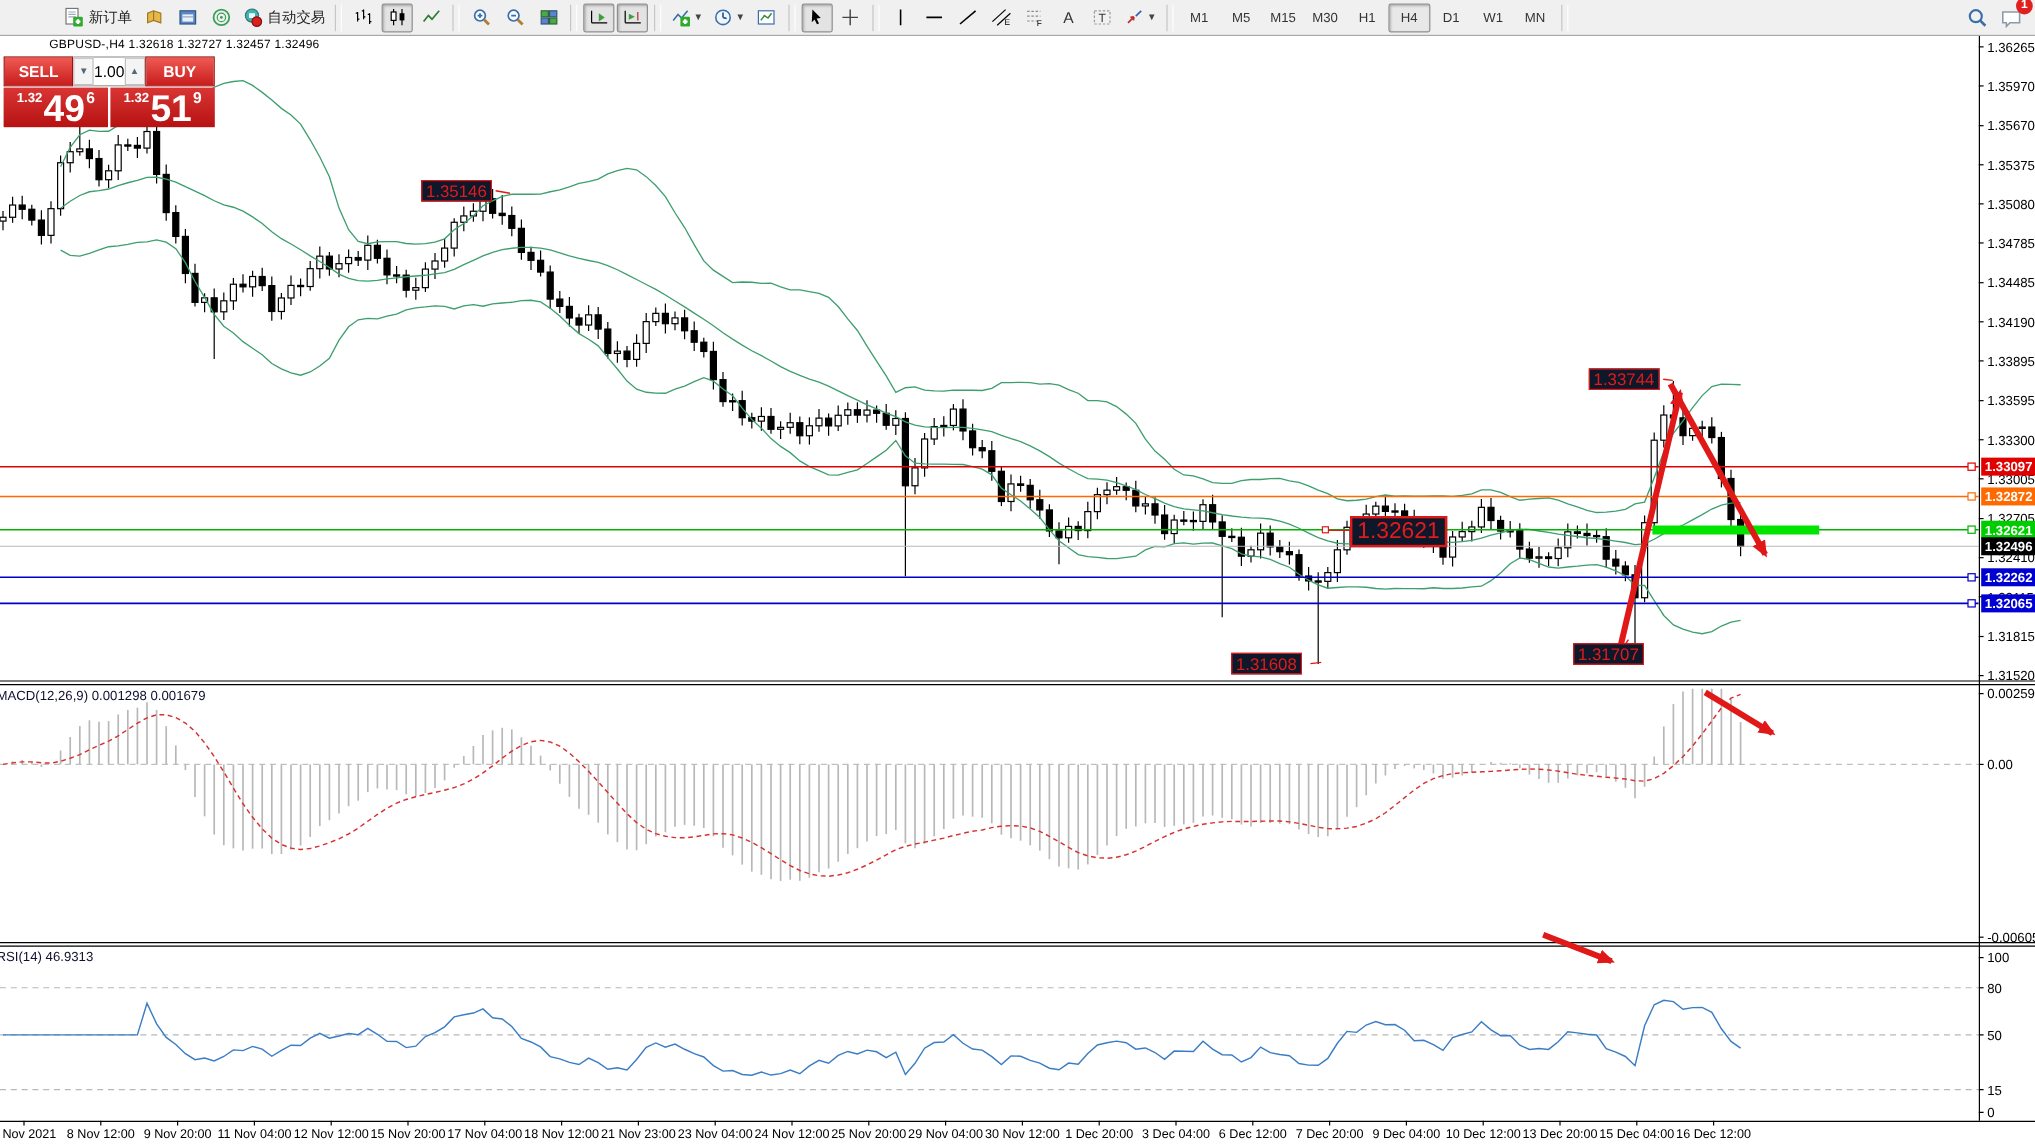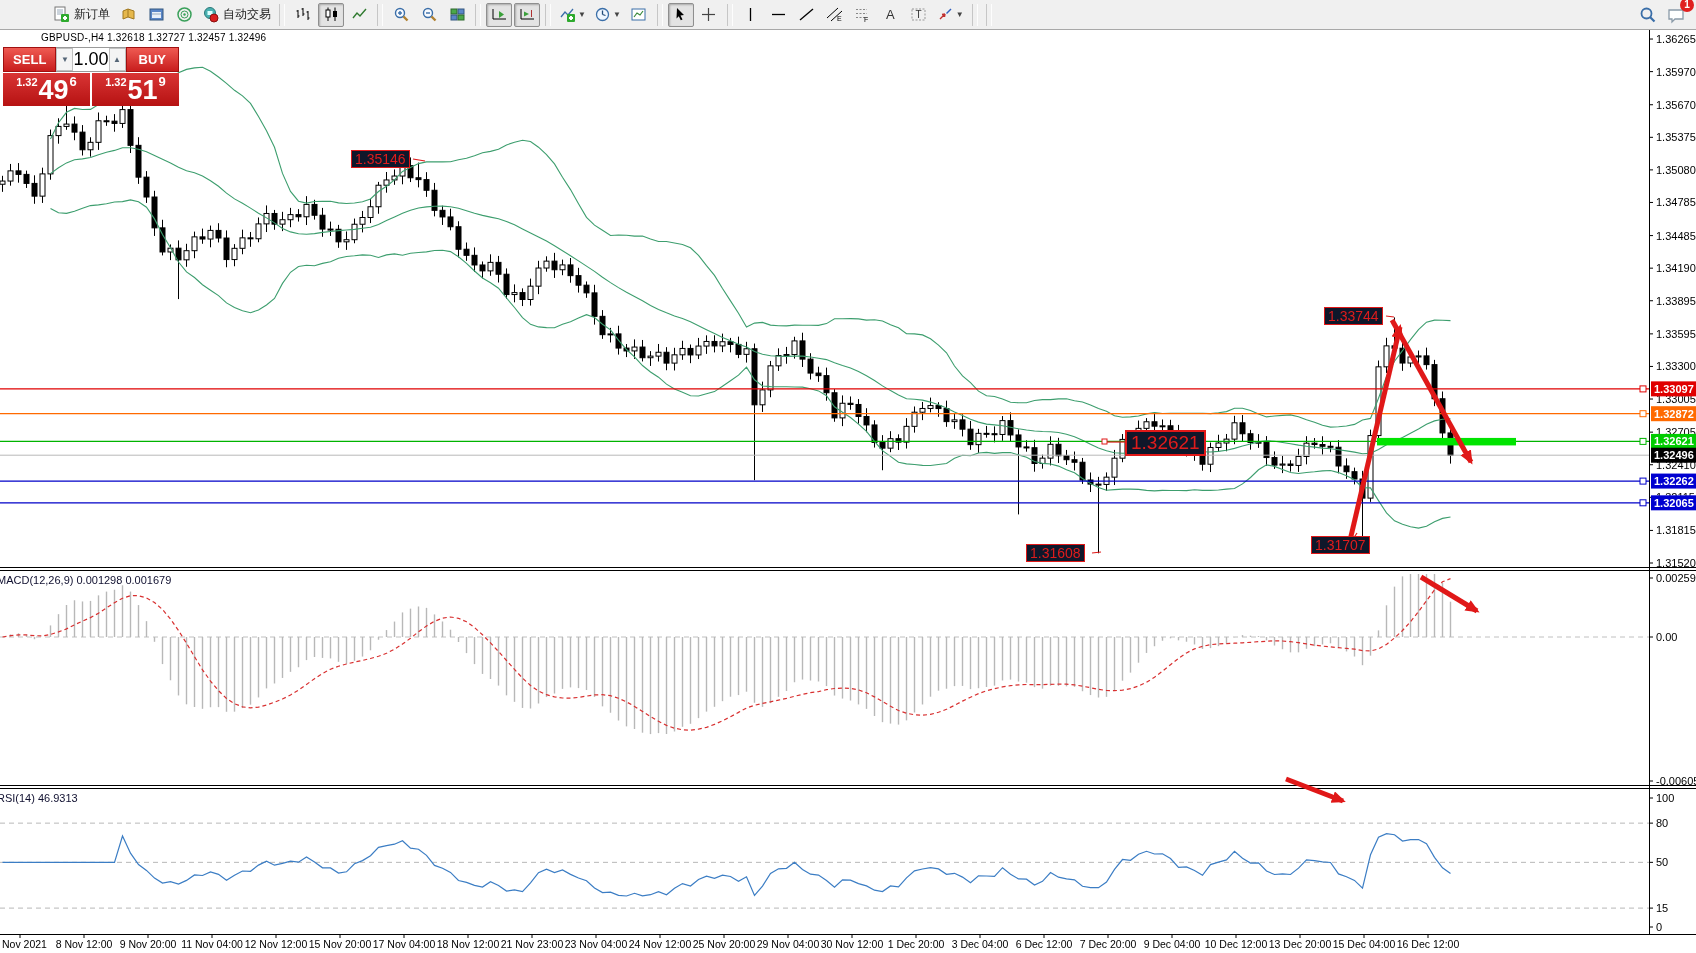--- a/index.html
+++ b/index.html
@@ -35,26 +35,26 @@
   #a31608{left:1026px;top:544px;}
   #a31707{left:1283px;top:536px;margin-left:28px;}
   
   #trade-panel{position:absolute;left:3px;top:47px;width:176px;z-index:7;font-family:"Liberation Sans",sans-serif;}
   #tp-row1{display:flex;height:25px;}
   .tp-btn{width:62px;color:#fff;font-weight:bold;font-size:13px;display:flex;align-items:center;justify-content:center;
           background:linear-gradient(#ef5a52,#c81d1d);border:1px solid #a01010;box-sizing:border-box;cursor:pointer;}
   #tp-vol{flex:1;display:flex;background:#fff;border:1px solid #9a9a9a;border-left:none;border-right:none;box-sizing:border-box;}
   .vol-arrow{width:17px;display:flex;align-items:center;justify-content:center;font-size:8px;color:#567;
              background:#f4f4f4;border:1px solid #c0c0c0;box-sizing:border-box;cursor:pointer;}
-  #vol-value{flex:1;display:flex;align-items:center;justify-content:center;font-size:18px;color:#000;}
+  #vol-value{flex:1;display:flex;align-items:center;justify-content:center;font-size:13px;color:#000;}
   #tp-row2{display:flex;height:33px;margin-top:1px;gap:2px;}
   .tp-price{flex:1;background:linear-gradient(#d93535,#b61212);color:#fff;display:flex;align-items:flex-end;
             justify-content:center;padding-bottom:2px;cursor:pointer;}
   .tp-small{font-size:11px;font-weight:bold;margin-bottom:16px;}
-  .tp-big{font-size:27px;font-weight:bold;line-height:27px;margin:0 1px;}
+  .tp-big{font-size:31px;font-weight:bold;line-height:27px;margin:0 1px;}
   .tp-sup{font-size:13px;font-weight:bold;align-self:flex-start;margin-top:1px;}
   svg text{font-family:"Liberation Sans",sans-serif;}
 </style>
 </head>
 <body>
 
 <svg id="chart-svg" width="1696" height="953" viewBox="0 0 1696 953">
     <defs>
       <marker id="ah" markerUnits="userSpaceOnUse" markerWidth="16" markerHeight="14" refX="11" refY="6" orient="auto">
         <path d="M0,0 L14,6 L0,12 Z" fill="#e01818"></path>
@@ -952,20 +952,31 @@
       </svg>
   </div>
   <div class="tbtn">
     <svg width="17" height="17">
         <path d="M3 13 L8 8 M8 8 l-3 .5 M8 8 l-.5 3" stroke="#c03030" stroke-width="1.4" fill="none"></path>
         <path d="M14 3 L9.5 7.5" stroke="#3060c0" stroke-width="1.4"></path>
       </svg>
     <span class="caret">▼</span>
   </div>
   <div class="tb-sep"></div>
+  <div id="tf-row" style="display:flex;align-items:center;">
+      <div class="tf-btn">M1</div>
+      <div class="tf-btn">M5</div>
+      <div class="tf-btn">M15</div>
+      <div class="tf-btn">M30</div>
+      <div class="tf-btn">H1</div>
+      <div class="tf-btn active">H4</div>
+      <div class="tf-btn">D1</div>
+      <div class="tf-btn">W1</div>
+      <div class="tf-btn">MN</div>
+    </div>
   <div class="tb-sep"></div>
   <div id="tb-right">
     <div class="tbtn">
       <svg width="18" height="18">
           <circle cx="7.5" cy="7.5" r="5" fill="none" stroke="#3a6ea8" stroke-width="1.8"></circle>
           <line x1="11" y1="11" x2="15.5" y2="15.5" stroke="#3a6ea8" stroke-width="2.2"></line>
         </svg>
     </div>
     <div class="tbtn" id="chat-wrap">
       <svg width="19" height="18">

